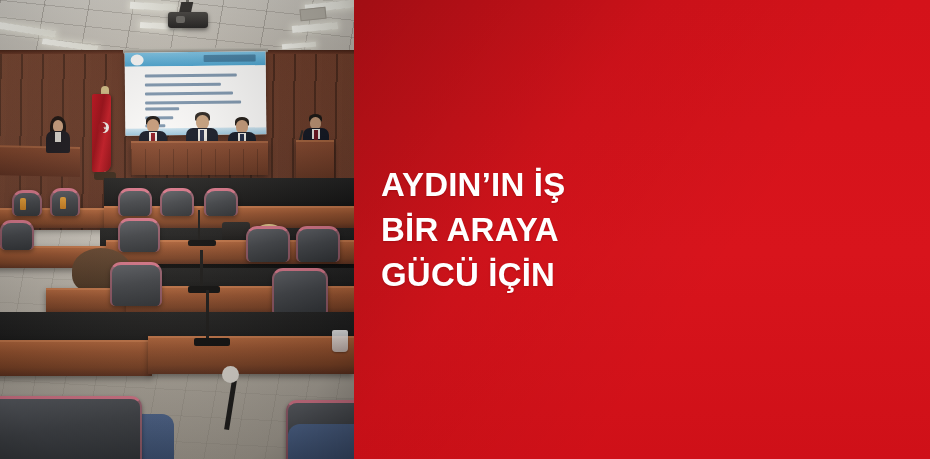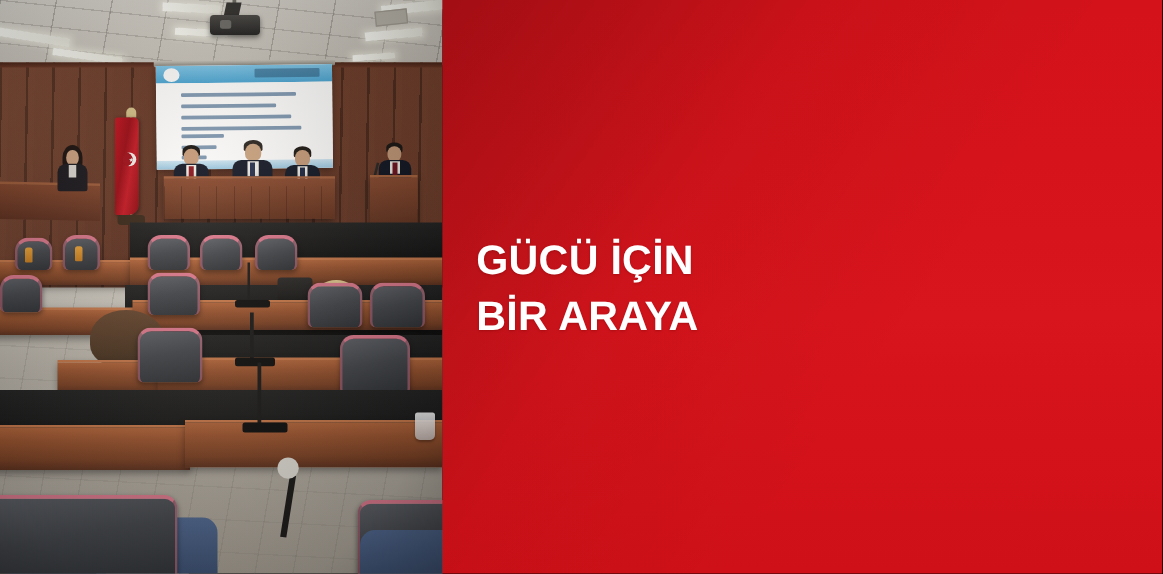--- a/index.html
+++ b/index.html
@@ -523,18 +523,19 @@
       <div class="sh" style="background:linear-gradient(180deg,#51688f,#3d5173); left:8px; top:12px; width:96px; height:47px;"></div>
     </div>
     <div class="mic-stand" style="left:228px; top:380px; width:5px; height:50px; transform:rotate(9deg);"></div>
     <div class="mic-base" style="left:222px; top:366px; width:17px; height:17px; border-radius:50%; background:#ddd9d2;"></div>
 
     <div class="photo-grade"></div>
   </div>
 
   <div id="red-panel">
     <div id="headline">
+      <span class="hl-line">AYDIN’IN İŞ</span>
+      <span class="hl-line">BİR ARAYA</span>
       <span class="hl-line">GÜCÜ İÇİN</span>
-      <span class="hl-line">BİR ARAYA</span>
     </div>
   </div>
 
 </div>
 
 </body></html>

